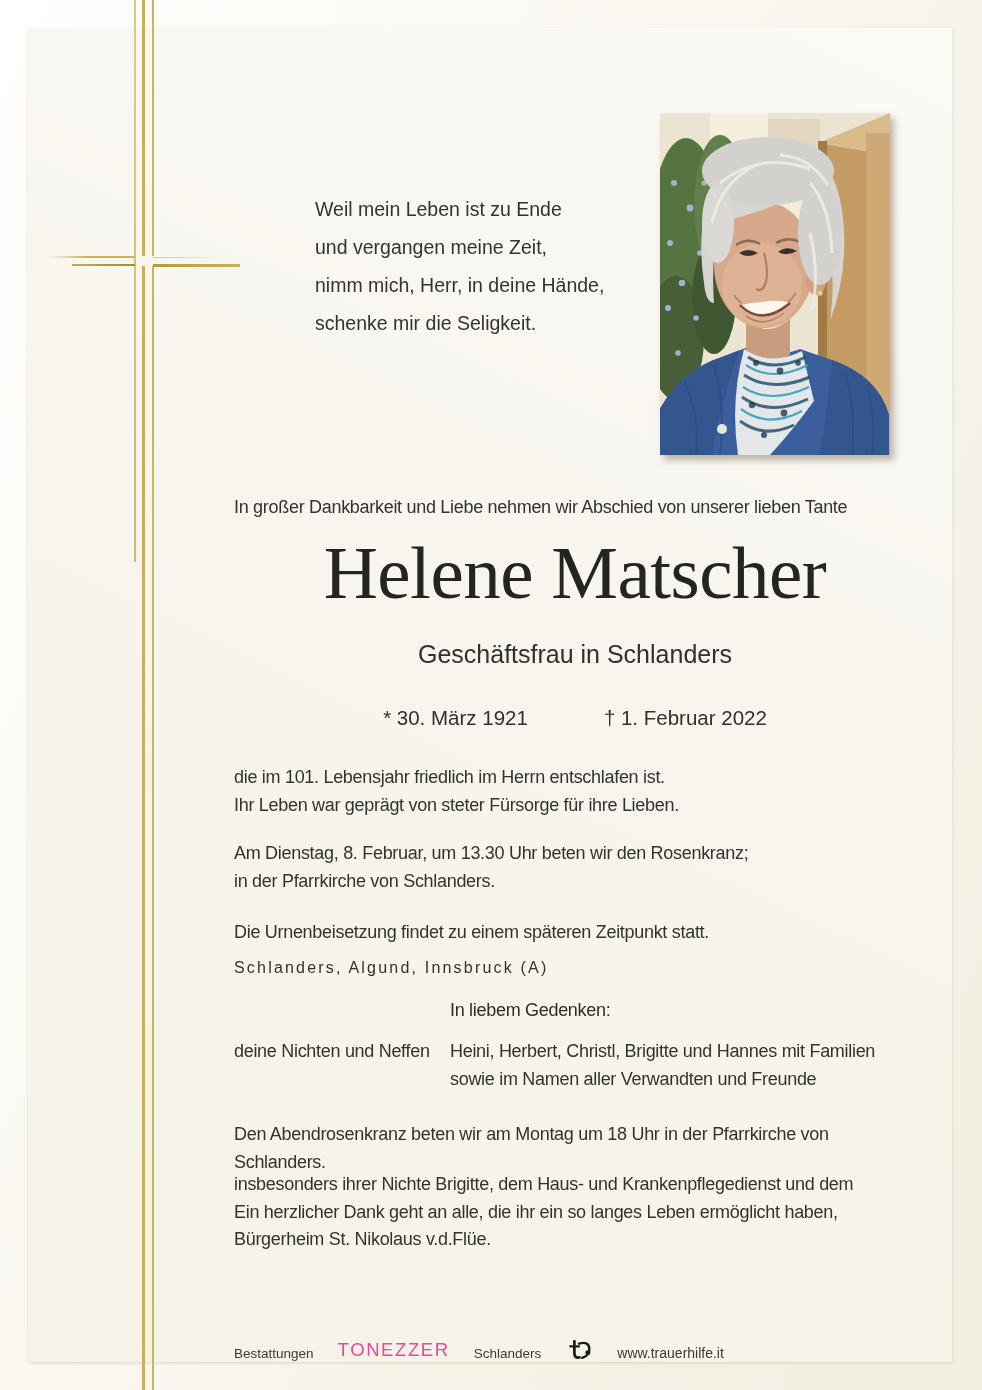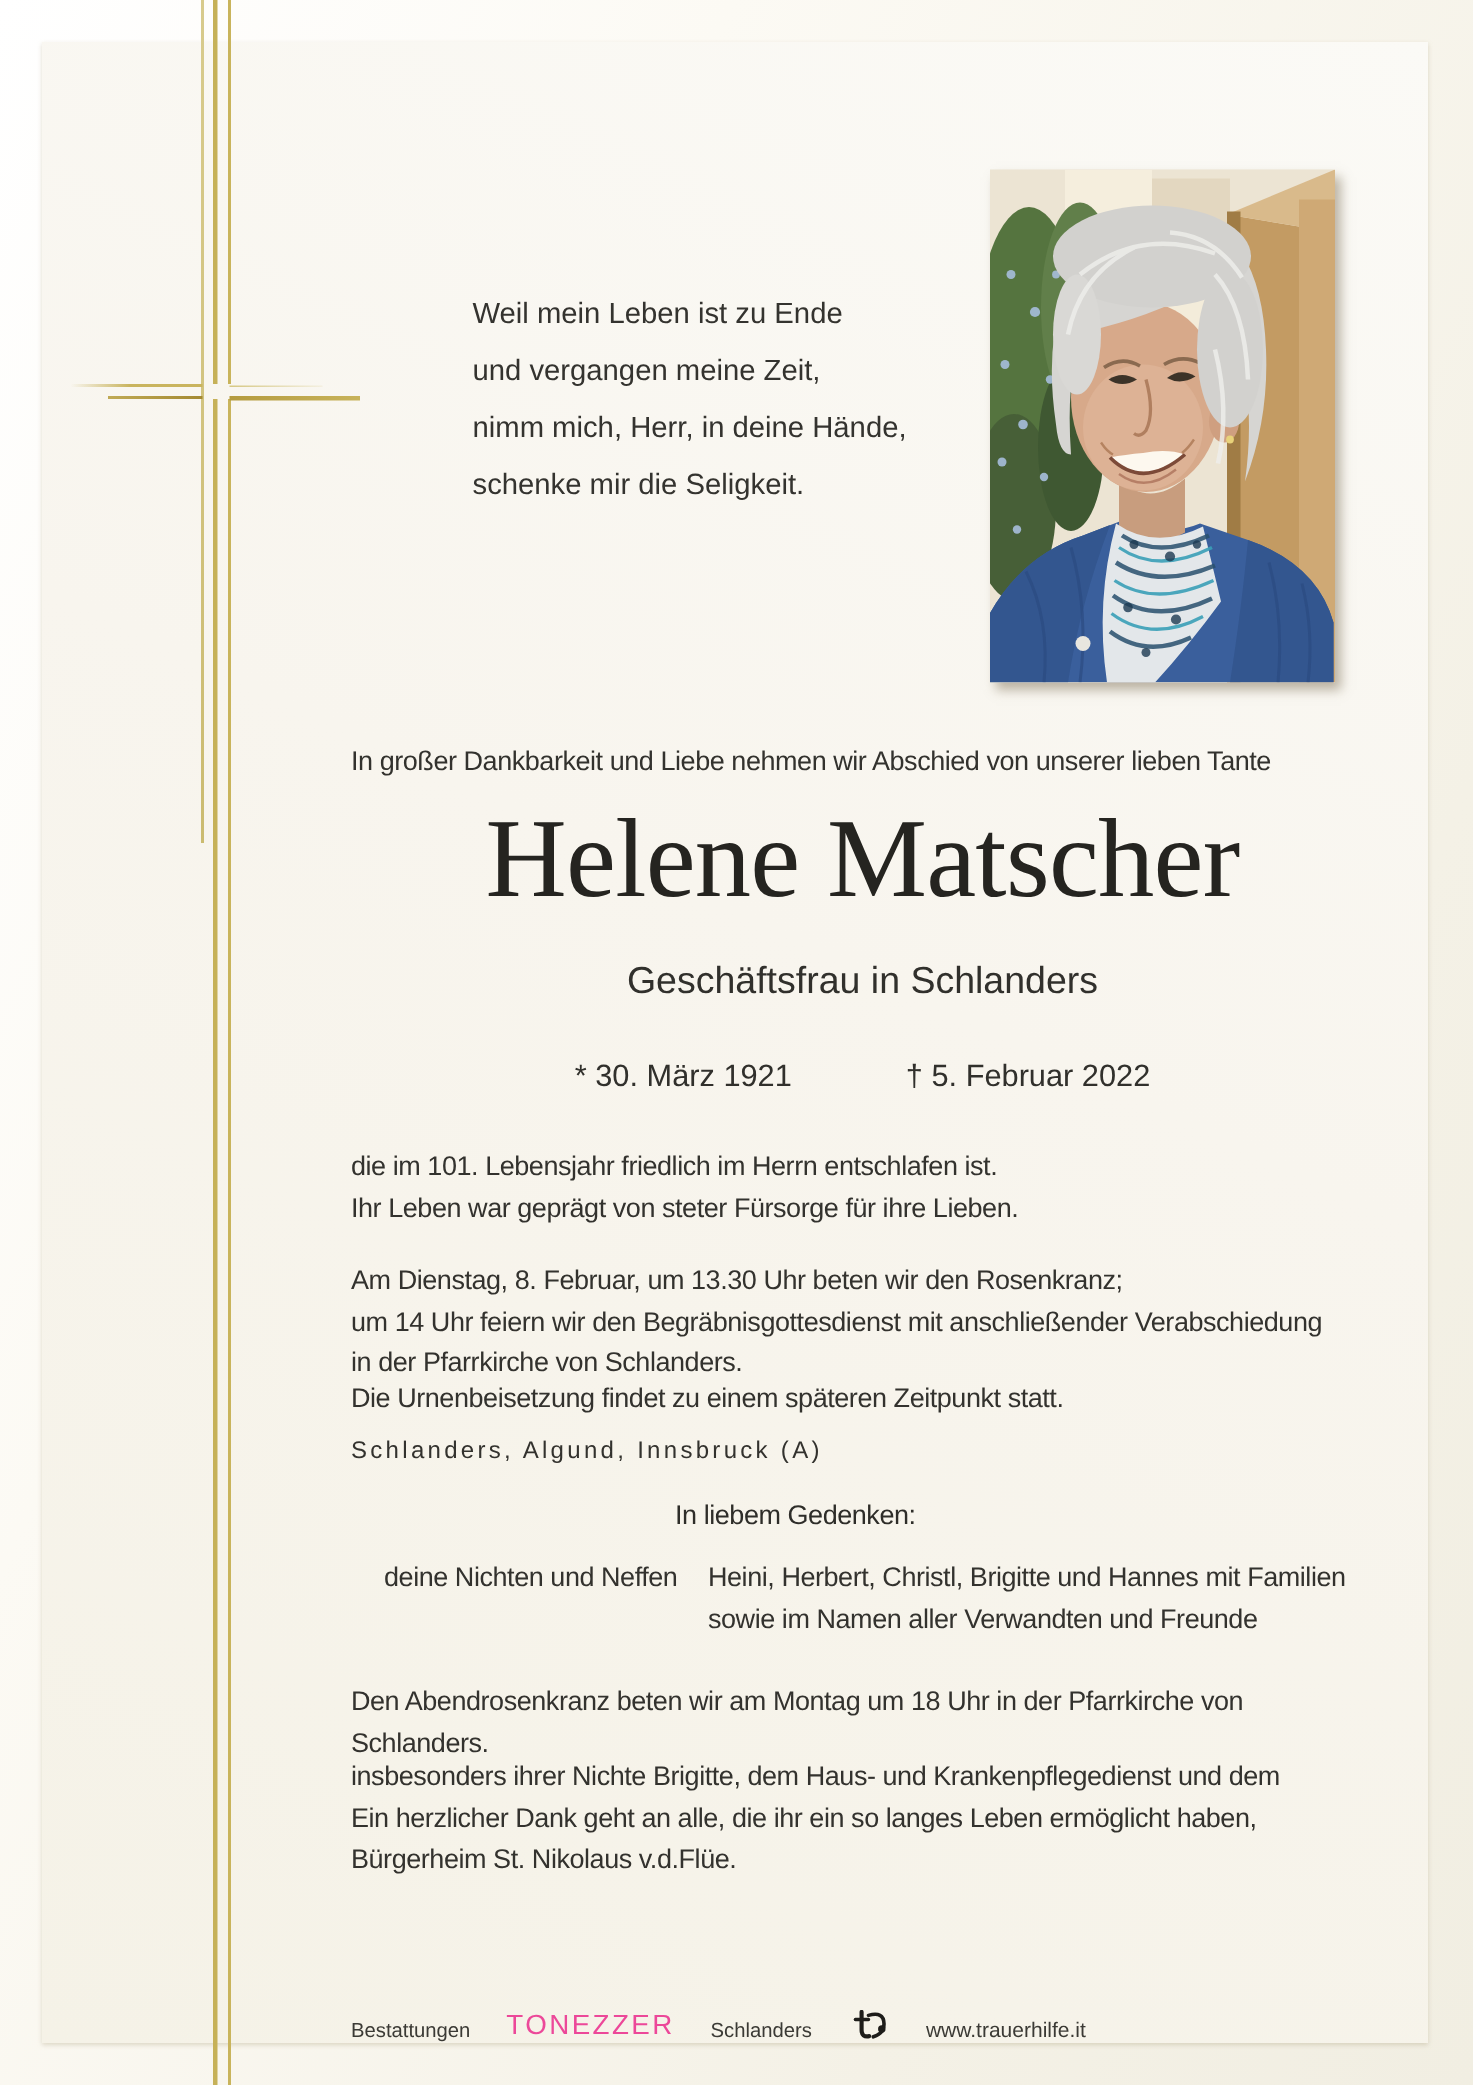--- a/index.html
+++ b/index.html
@@ -41,21 +41,21 @@
   .name{top:530px;text-align:center;font-family:"Liberation Serif",serif;font-size:75px;letter-spacing:-.5px;color:#252420;font-weight:400;}
   .role{top:640px;text-align:center;font-size:25px;color:#31302c;}
   .dates{top:706px;display:flex;justify-content:center;gap:76px;font-size:20.5px;color:#31302c;}
   .body-text{font-size:18px;letter-spacing:-.3px;line-height:27.5px;color:#33322e;}
   .passing{top:764px;}
   .rosary{top:840px;}
   .urn{top:919px;}
   .places{top:954px;font-size:16px;letter-spacing:2.2px;}
   .gedenken{position:absolute;left:450px;top:1000px;font-size:18px;letter-spacing:-.3px;}
   .mourners{top:1038px;display:flex;}
-  .mourners .label{width:216px;flex:none;margin-left:22px;}
+  .mourners .label{width:216px;flex:none;}
   .evening{top:1121px;}
   .thanks{top:1171px;}
   
   .footer{
     position:absolute;left:234px;top:1337px;height:24px;
     display:flex;align-items:flex-end;gap:24px;color:#3b3a35;white-space:nowrap;
   }
   .f-small{font-size:13.5px;}
   .f-big{font-size:18.5px;letter-spacing:1.6px;color:#ec4899;}
   .f-site{font-size:14px;}
@@ -179,31 +179,30 @@
       <path d="M150 120 Q160 160 152 196"></path>
     </g>
   </svg>
 </div>
 
 <div class="col body-text intro">In großer Dankbarkeit und Liebe nehmen wir Abschied von unserer lieben Tante</div>
 <div class="col name">Helene Matscher</div>
 <div class="col role">Geschäftsfrau in Schlanders</div>
 <div class="col dates">
   <span>* 30. März 1921</span>
-  <span>† 5. Februar 2022</span>
+  <span>† 1. Februar 2022</span>
 </div>
 
 <div class="col body-text passing">
   <div>die im 101. Lebensjahr friedlich im Herrn entschlafen ist.</div>
   <div>Ihr Leben war geprägt von steter Fürsorge für ihre Lieben.</div>
 </div>
 
 <div class="col body-text rosary">
   <div>Am Dienstag, 8. Februar, um 13.30 Uhr beten wir den Rosenkranz;</div>
-  <div>um 14 Uhr feiern wir den Begräbnisgottesdienst mit anschließender Verabschiedung</div>
   <div>in der Pfarrkirche von Schlanders.</div>
 </div>
 
 <div class="col body-text urn">Die Urnenbeisetzung findet zu einem späteren Zeitpunkt statt.</div>
 
 <div class="col body-text places">Schlanders, Algund, Innsbruck (A)</div>
 
 <div class="gedenken">In liebem Gedenken:</div>
 
 <div class="col body-text mourners">

